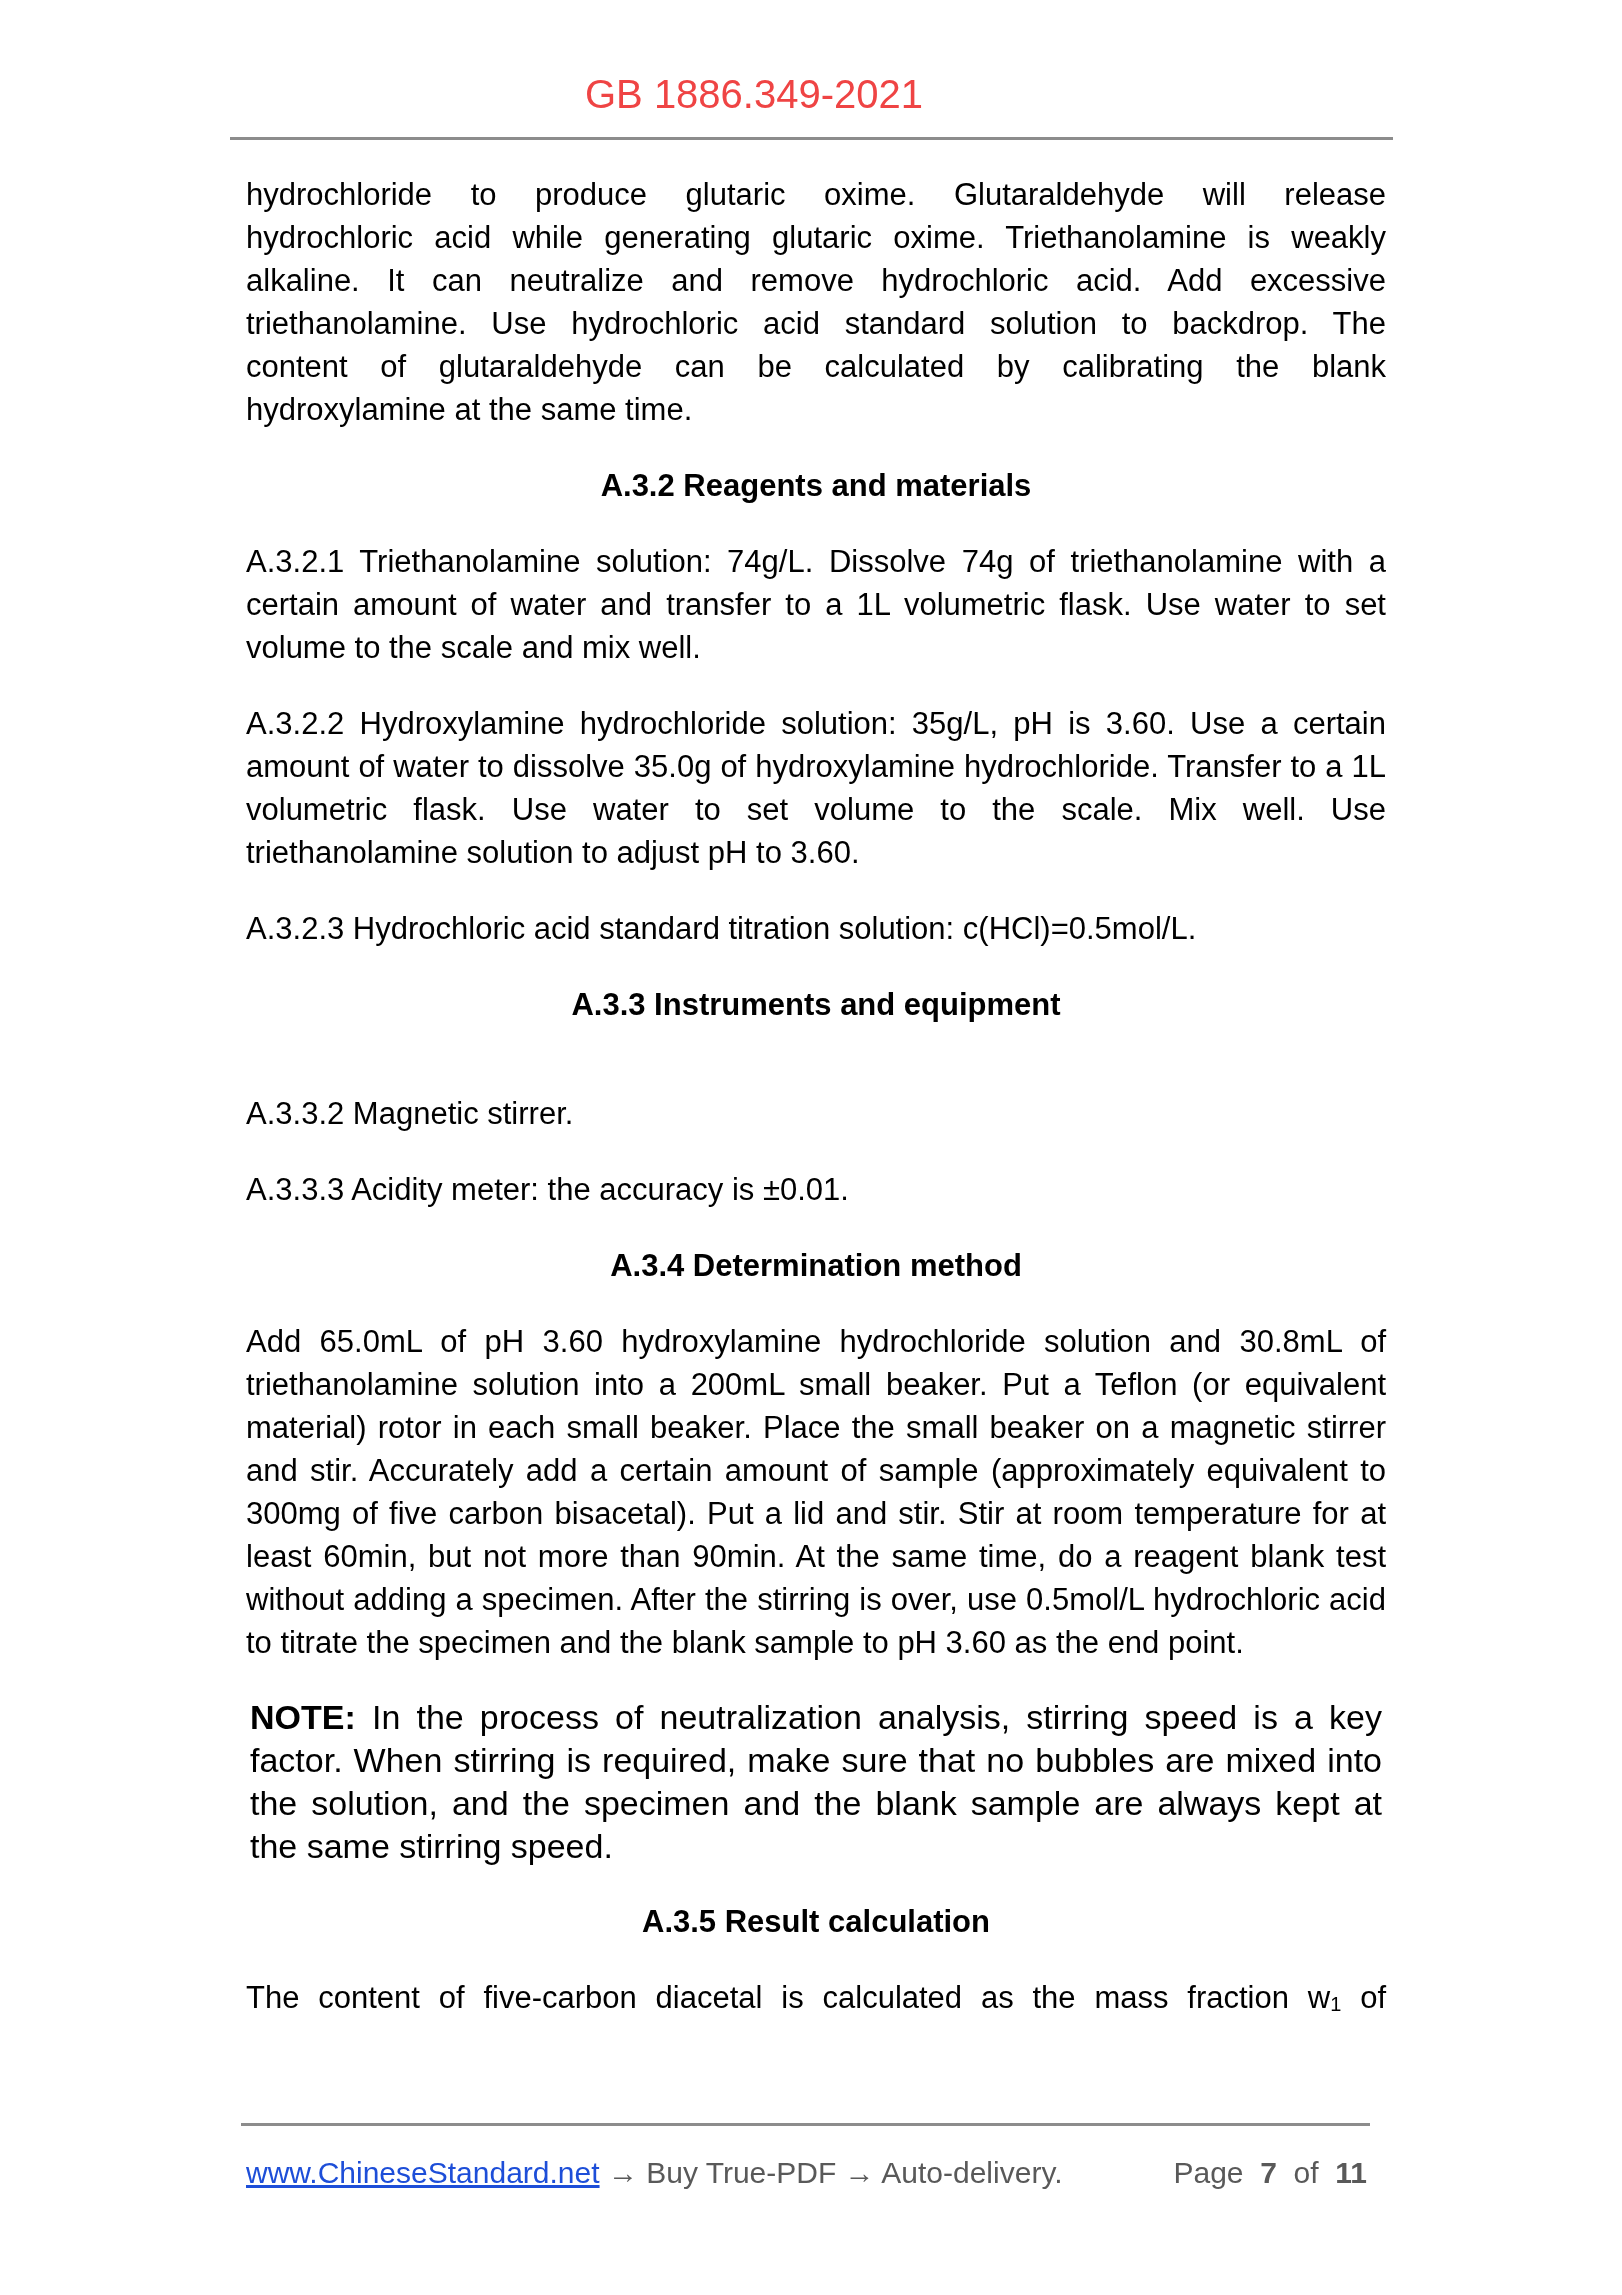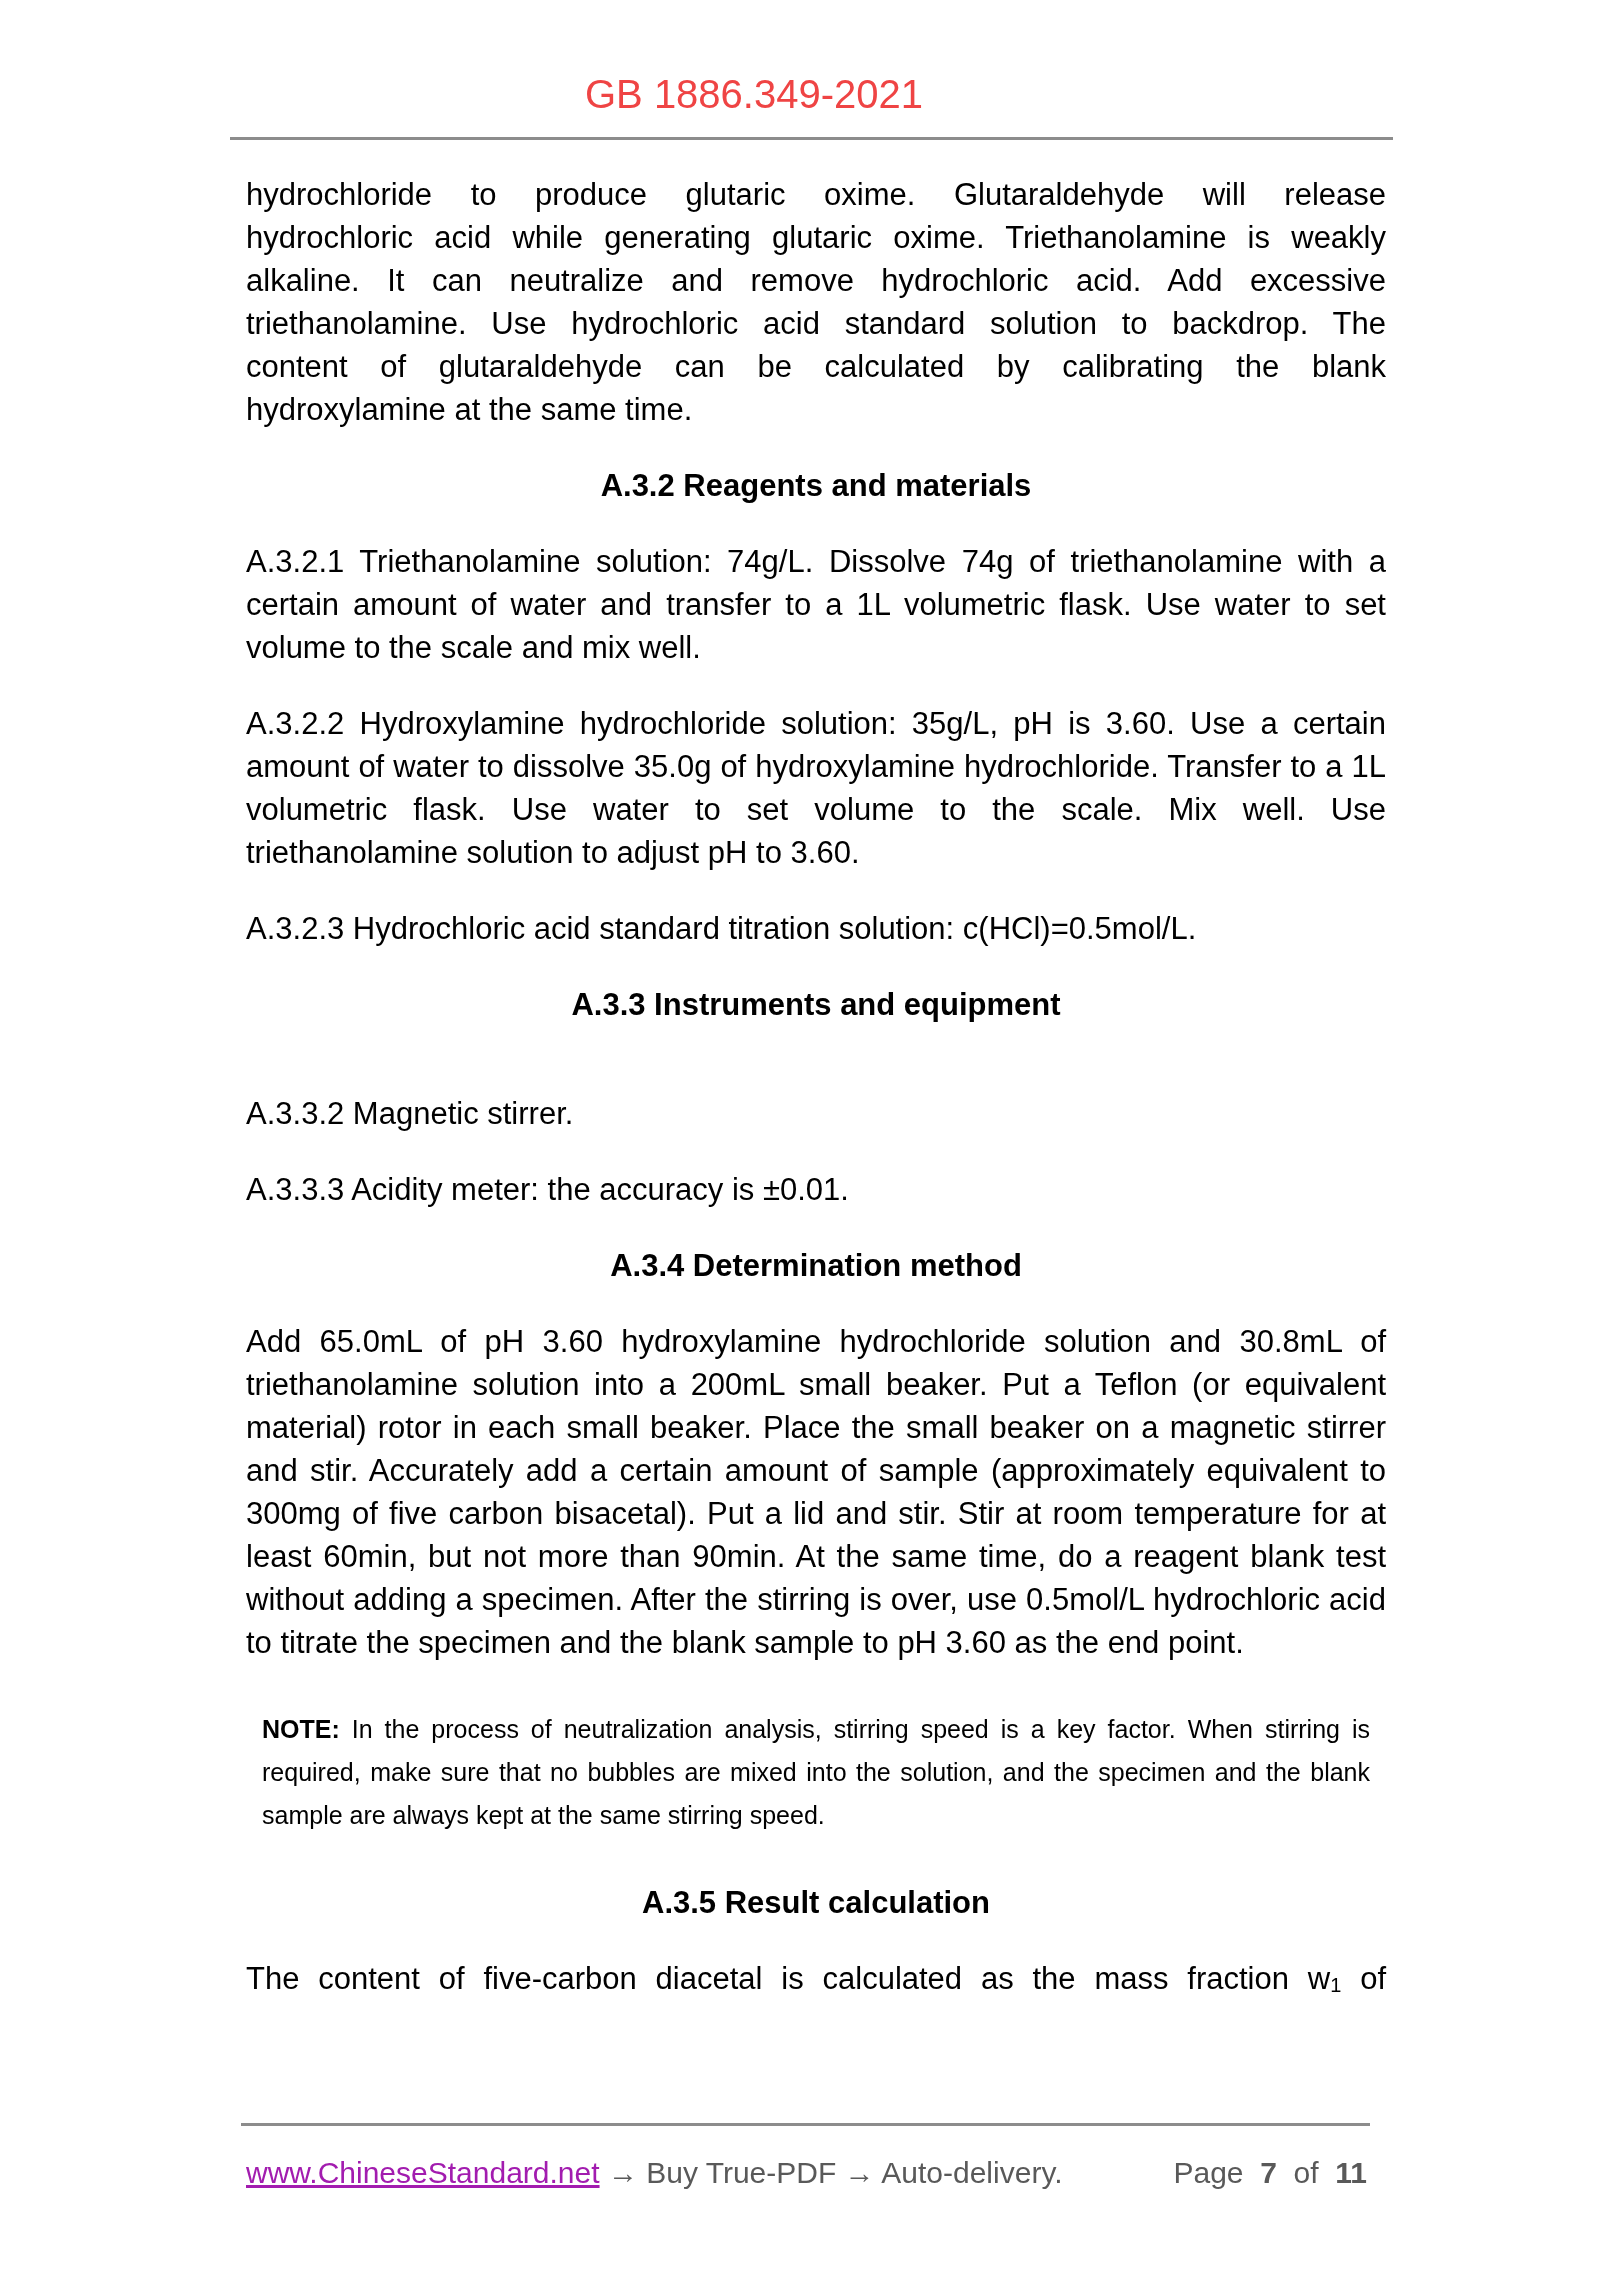--- a/index.html
+++ b/index.html
@@ -50,22 +50,22 @@
     .heading {
       margin: 0;
       font-size: 31px;
       line-height: 43px;
       font-weight: bold;
       text-align: center;
     }
     .gap { height: 33px; }
     .clause-id { font-weight: normal; }
     .note {
-      margin: 16px;
-      font-size: 25px;
+      margin: 4px;
+      font-size: 34px;
       line-height: 43px;
       text-align: justify;
     }
     .note-label { font-weight: bold; }
     sub.w-sub {
       font-size: 20px;
       vertical-align: -3.3px;
       line-height: 0;
     }
     .footer-rule {
@@ -79,21 +79,21 @@
     .footer {
       position: absolute;
       top: 2155px;
       left: 246px;
       width: 1121px;
       font-size: 30px;
       line-height: 35px;
       color: #595959;
     }
     .footer-left { position: absolute; left: 0; top: 0; white-space: nowrap; }
-    .footer-link { color: #a21caf; text-decoration: underline; }
+    .footer-link { color: #1d4ed8; text-decoration: underline; }
     .footer-right { position: absolute; right: 0; top: 0; white-space: nowrap; }
     .footer-right b { font-weight: bold; }
   </style>
 </head>
 <body>
 
 <div class="page-header">GB 1886.349-2021</div>
 <div class="header-rule"></div>
 
 <div class="content">

